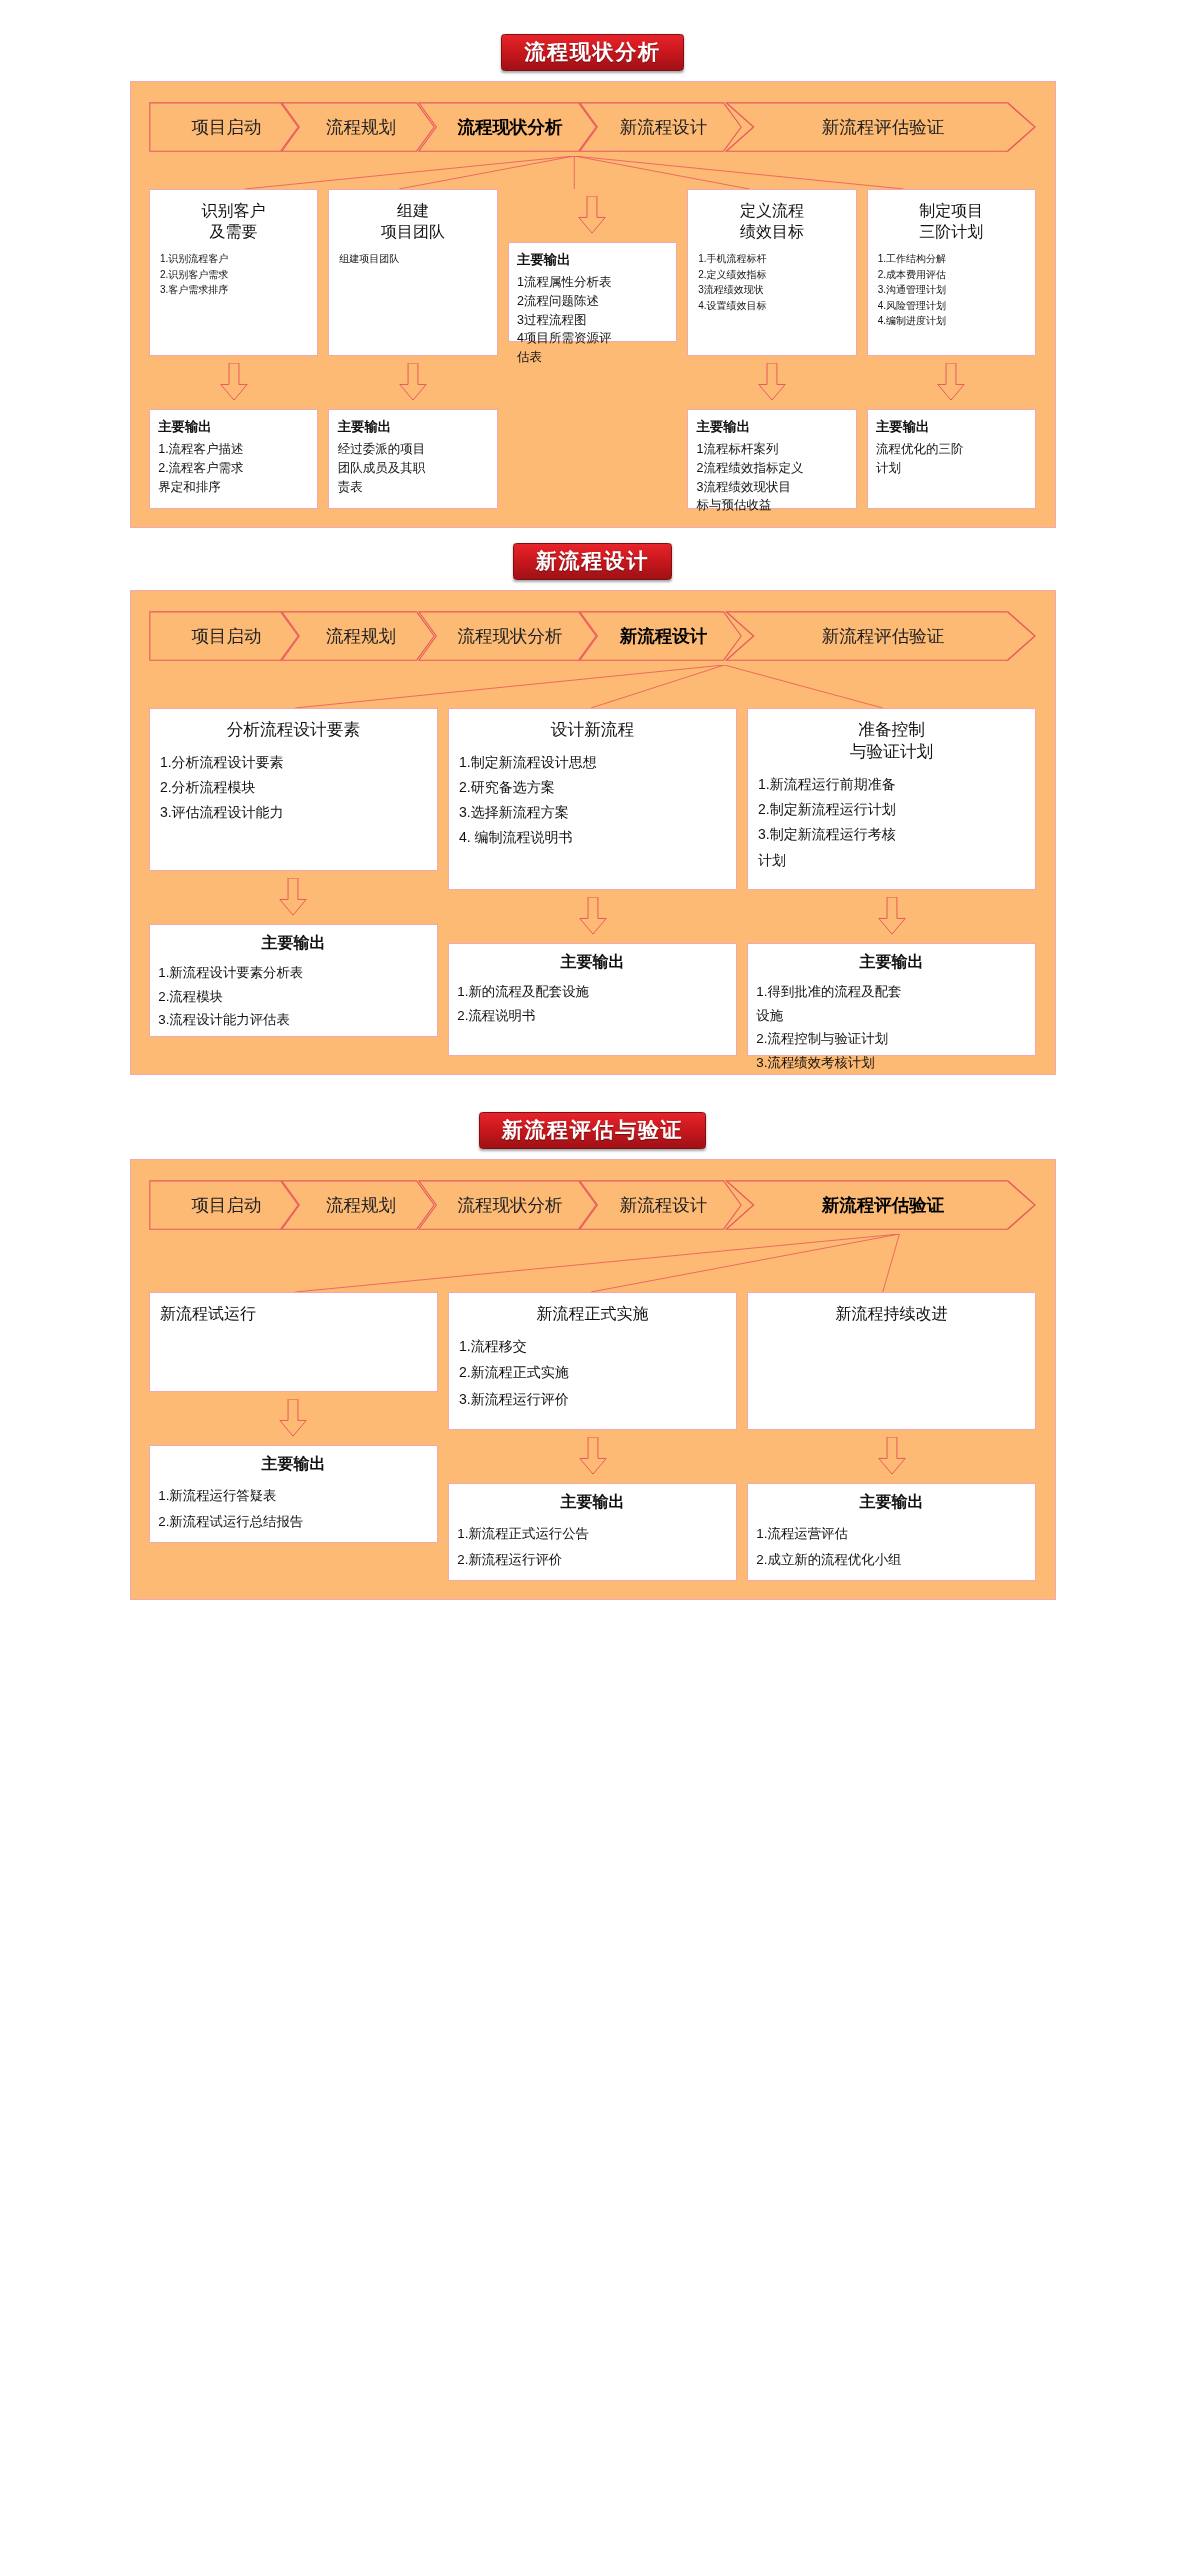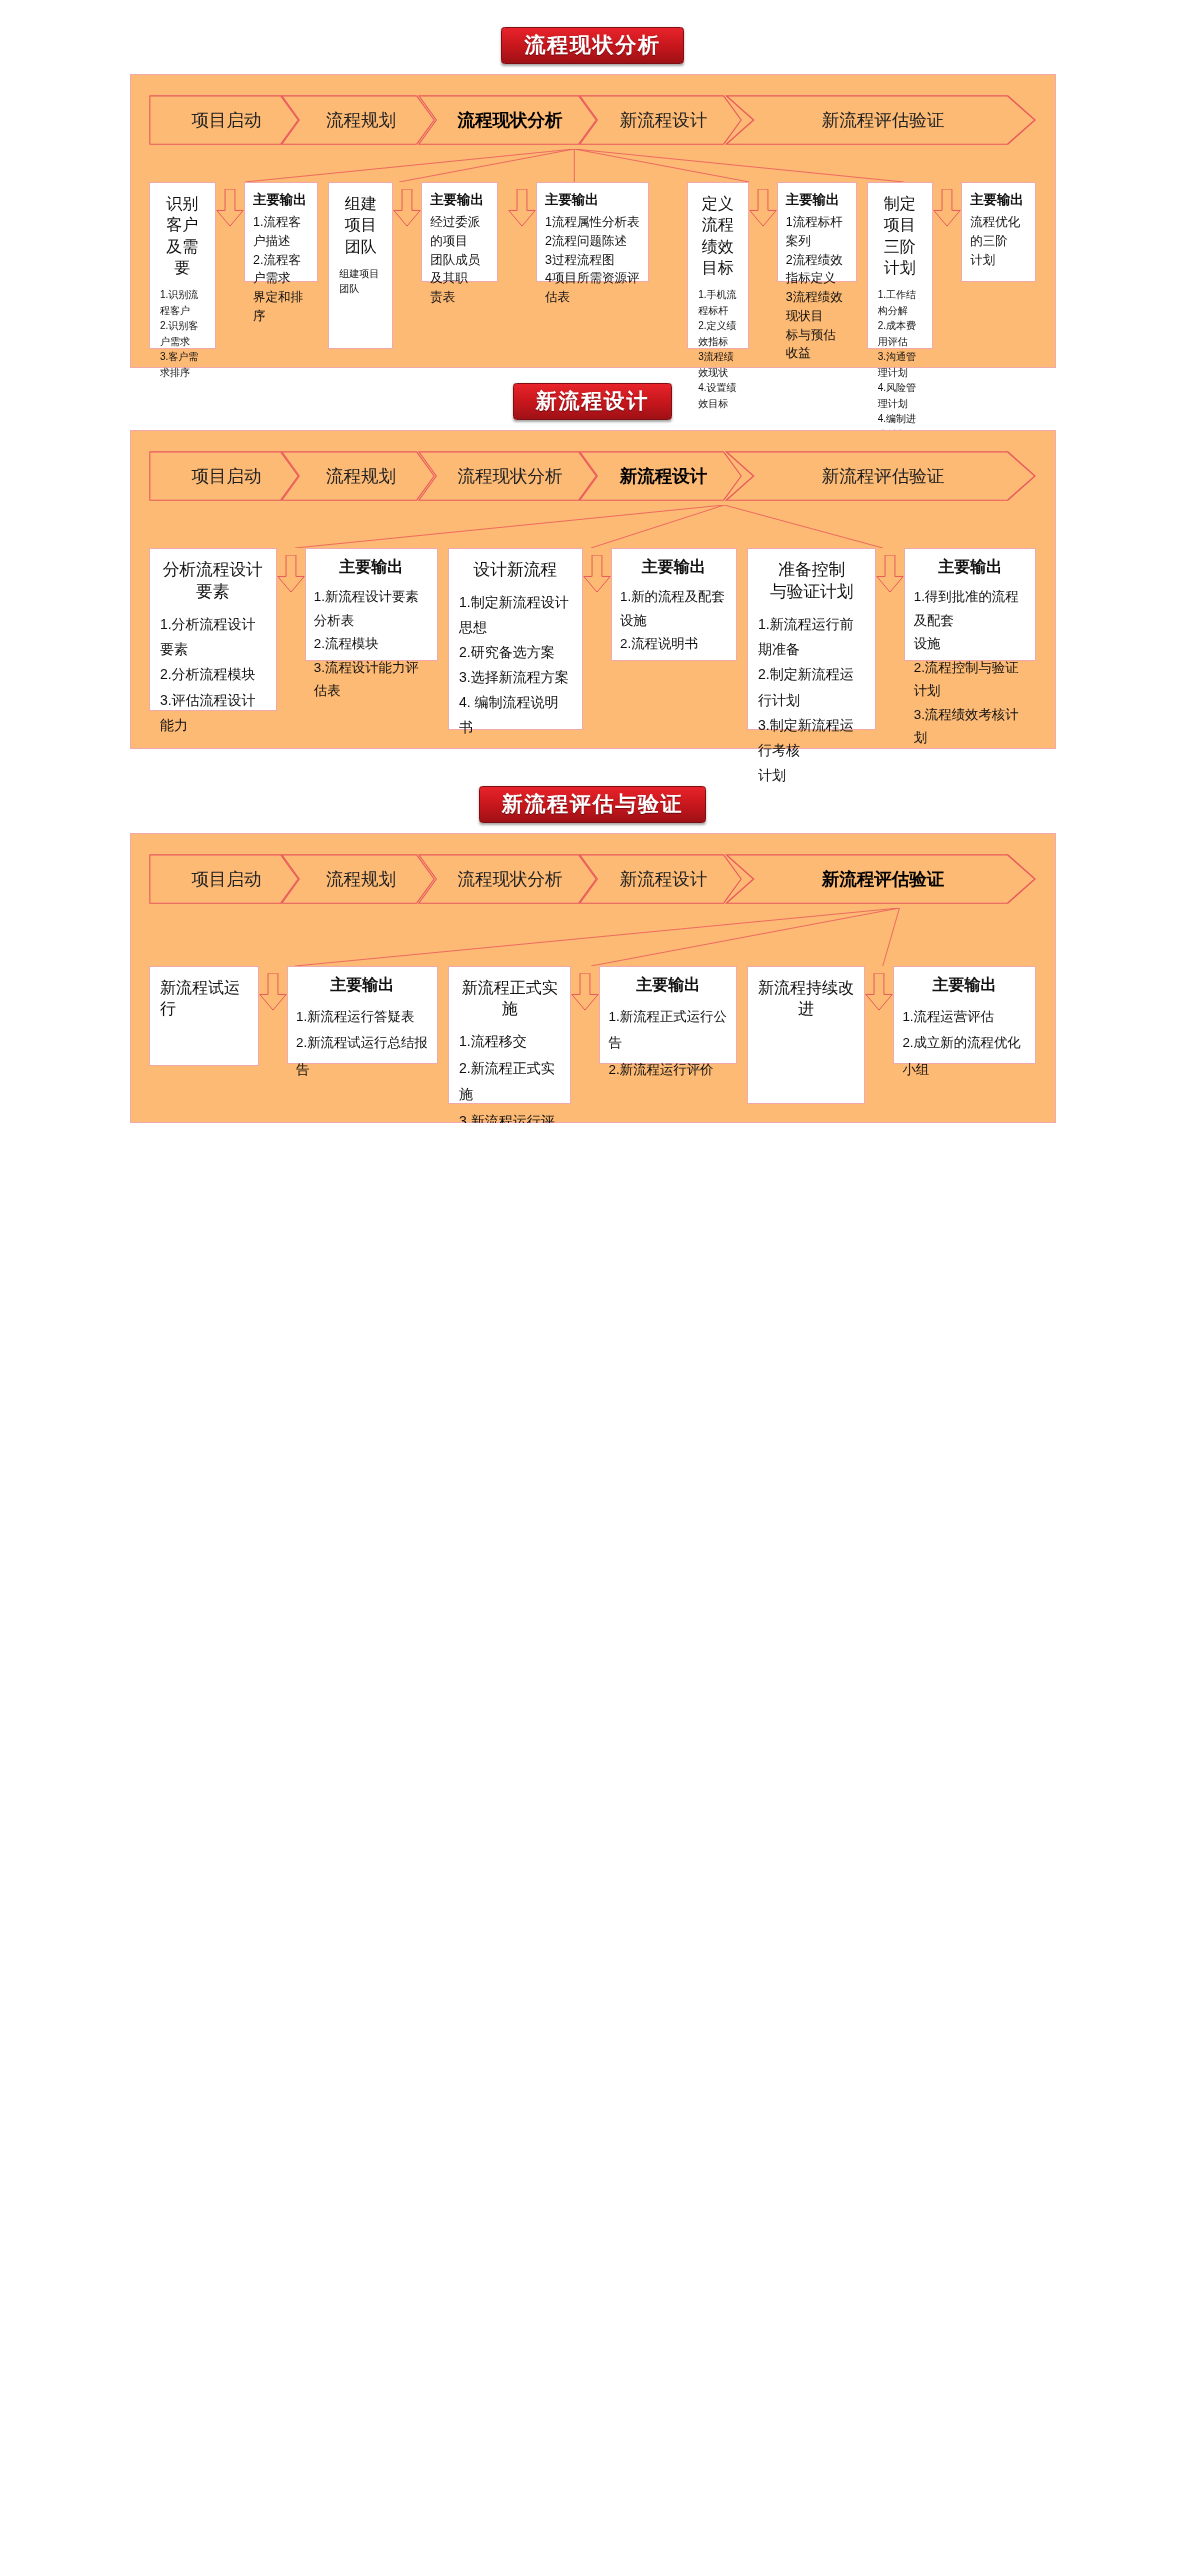--- a/index.html
+++ b/index.html
@@ -2,21 +2,21 @@
 <html style="font-size:13.4px"><head>
 <meta charset="utf-8">
 <style>
   html,body{margin:0;padding:0;}
   body{
     width:1185px;
     background:#ffffff;
     font-family:"Liberation Sans","DejaVu Sans",sans-serif;
     color:#111;
   }
-  .page{width:1185px;position:relative;padding-top:12px;box-sizing:border-box;}
+  .page{width:1185px;position:relative;padding-top:19px;box-sizing:border-box;}
 
   
   .banner-wrap{display:flex;justify-content:center;margin:15px 0 10px 0;}
   .banner{
     display:inline-block;
     background:linear-gradient(180deg,#e8232a 0%,#c4161c 55%,#9e1116 100%);
     color:#fff;
     font-weight:bold;
     font-size:21px;
     letter-spacing:1.7px;
@@ -58,21 +58,21 @@
     padding:0 8.3px 0 13.4px;
     box-sizing:border-box;
   }
   
   .chev .lbl{position:relative;z-index:2;white-space:nowrap;}
   .chev.active .lbl{font-weight:bold;color:#000;}
   .chev-svg{position:absolute;left:0;top:0;width:100%;height:100%;z-index:1;}
 
   
   .grid{display:flex;gap:10px;align-items:stretch;}
-  .col{display:flex;flex:1 1 0;}
+  .col{display:flex;flex-direction:column;flex:1 1 0;}
   .card{
     border:0.8px solid #f0a9ac;
     box-sizing:border-box;
     padding:10px 10px 11.7px 10px;
     background:#fff;
   }
   .card .c-title{
     text-align:center;
     font-size:16px;
     line-height:1.35;

